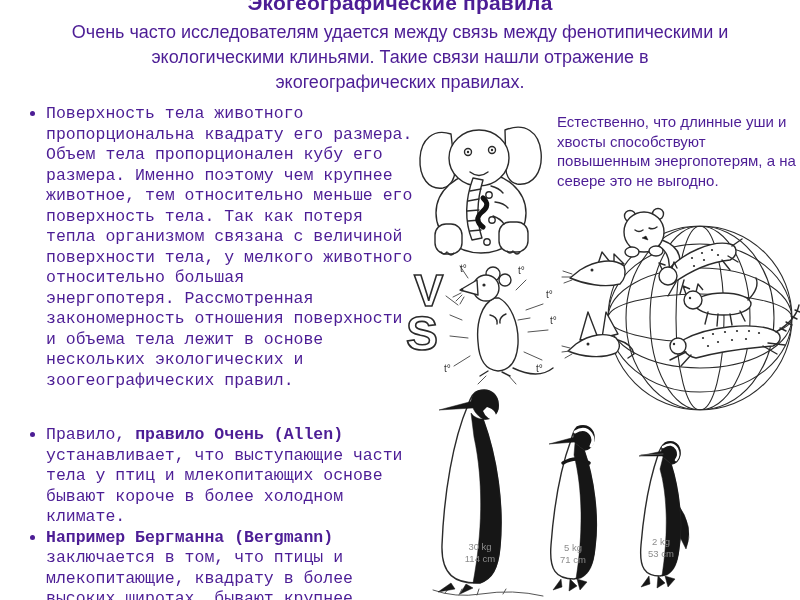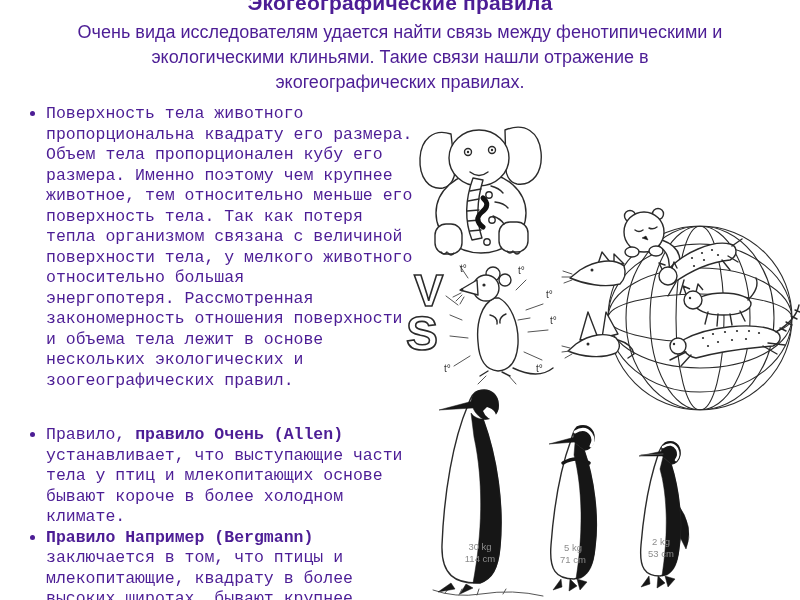--- a/index.html
+++ b/index.html
@@ -42,35 +42,36 @@
   .plabel{font-family:"Liberation Sans",sans-serif;font-size:9.5px;fill:#8d8d8d;text-anchor:middle;}
   .dot{fill:#2b2b2b;stroke:none;}
 </style>
 </head>
 <body>
 
 <div class="slide">
 
   <div class="title">Экогеографические правила</div>
 
-  <div class="intro">Очень вида исследователям удается найти связь между фенотипическими и экологическими клиньями. Такие связи нашли отражение в экогеографических правилах.</div>
+  <div class="intro">Очень часто исследователям удается между связь между фенотипическими и экологическими клиньями. Такие связи нашли отражение в экогеографических правилах.</div>
 
   <ul class="bullets">
     <li>
       <span class="pre">Поверхность тела животного пропорциональна квадрату его размера. Объем тела пропорционален кубу его размера. Именно поэтому чем крупнее животное, тем относительно меньше его поверхность тела. Так как потеря тепла организмом связана с величиной поверхности тела, у мелкого животного относительно большая
 энергопотеря. Рассмотренная закономерность отношения поверхности и объема тела лежит в основе нескольких экологических и зоогеографических правил.</span>
     </li>
     <li class="gap">
       <span>Правило, </span><b>правило Очень (Allen)</b><span> устанавливает, что выступающие части тела у птиц и млекопитающих основе бывают короче в более холодном климате.</span>
     </li>
     <li>
-      <b>Правило Например (Bergmann)</b><span> заключается в том, что птицы и млекопитающие, квадрату в более высоких широтах, бывают крупнее особей своего вида, живущих ближе к экватору.</span>
+      <b>Например Бергманна (Bergmann)</b><span> заключается в том, что птицы и млекопитающие, квадрату в более высоких широтах, бывают крупнее особей своего вида, живущих ближе к экватору.</span>
     </li>
   </ul>
 
+  <div class="side-note">Естественно, что длинные уши и хвосты способствуют повышенным энергопотерям, а на севере это не выгодно.</div>
 
   <div class="art" style="left:413px;top:116px;width:135px;height:148px;">
     <svg viewBox="0 0 135 148">
       <path class="wsh" d="M38,18 C20,12 8,24 7,42 C6,62 16,74 30,72 C38,70 42,62 42,54 Z"></path>
       <path class="wsh" d="M92,14 C112,6 126,16 128,36 C130,56 120,70 104,68 C96,66 92,58 93,50 Z"></path>
       <ellipse class="wsh" cx="68" cy="97" rx="45" ry="40"></ellipse>
       <rect class="wsh" x="22" y="108" width="27" height="30" rx="11"></rect>
       <rect class="wsh" x="86" y="106" width="29" height="30" rx="11"></rect>
       <path class="ln" d="M28,136 q3,4 6,0 M35,137 q3,4 6,0 M94,135 q3,4 6,0 M101,136 q3,4 6,0"></path>
       <ellipse class="wsh" cx="66" cy="42" rx="30" ry="28"></ellipse>

